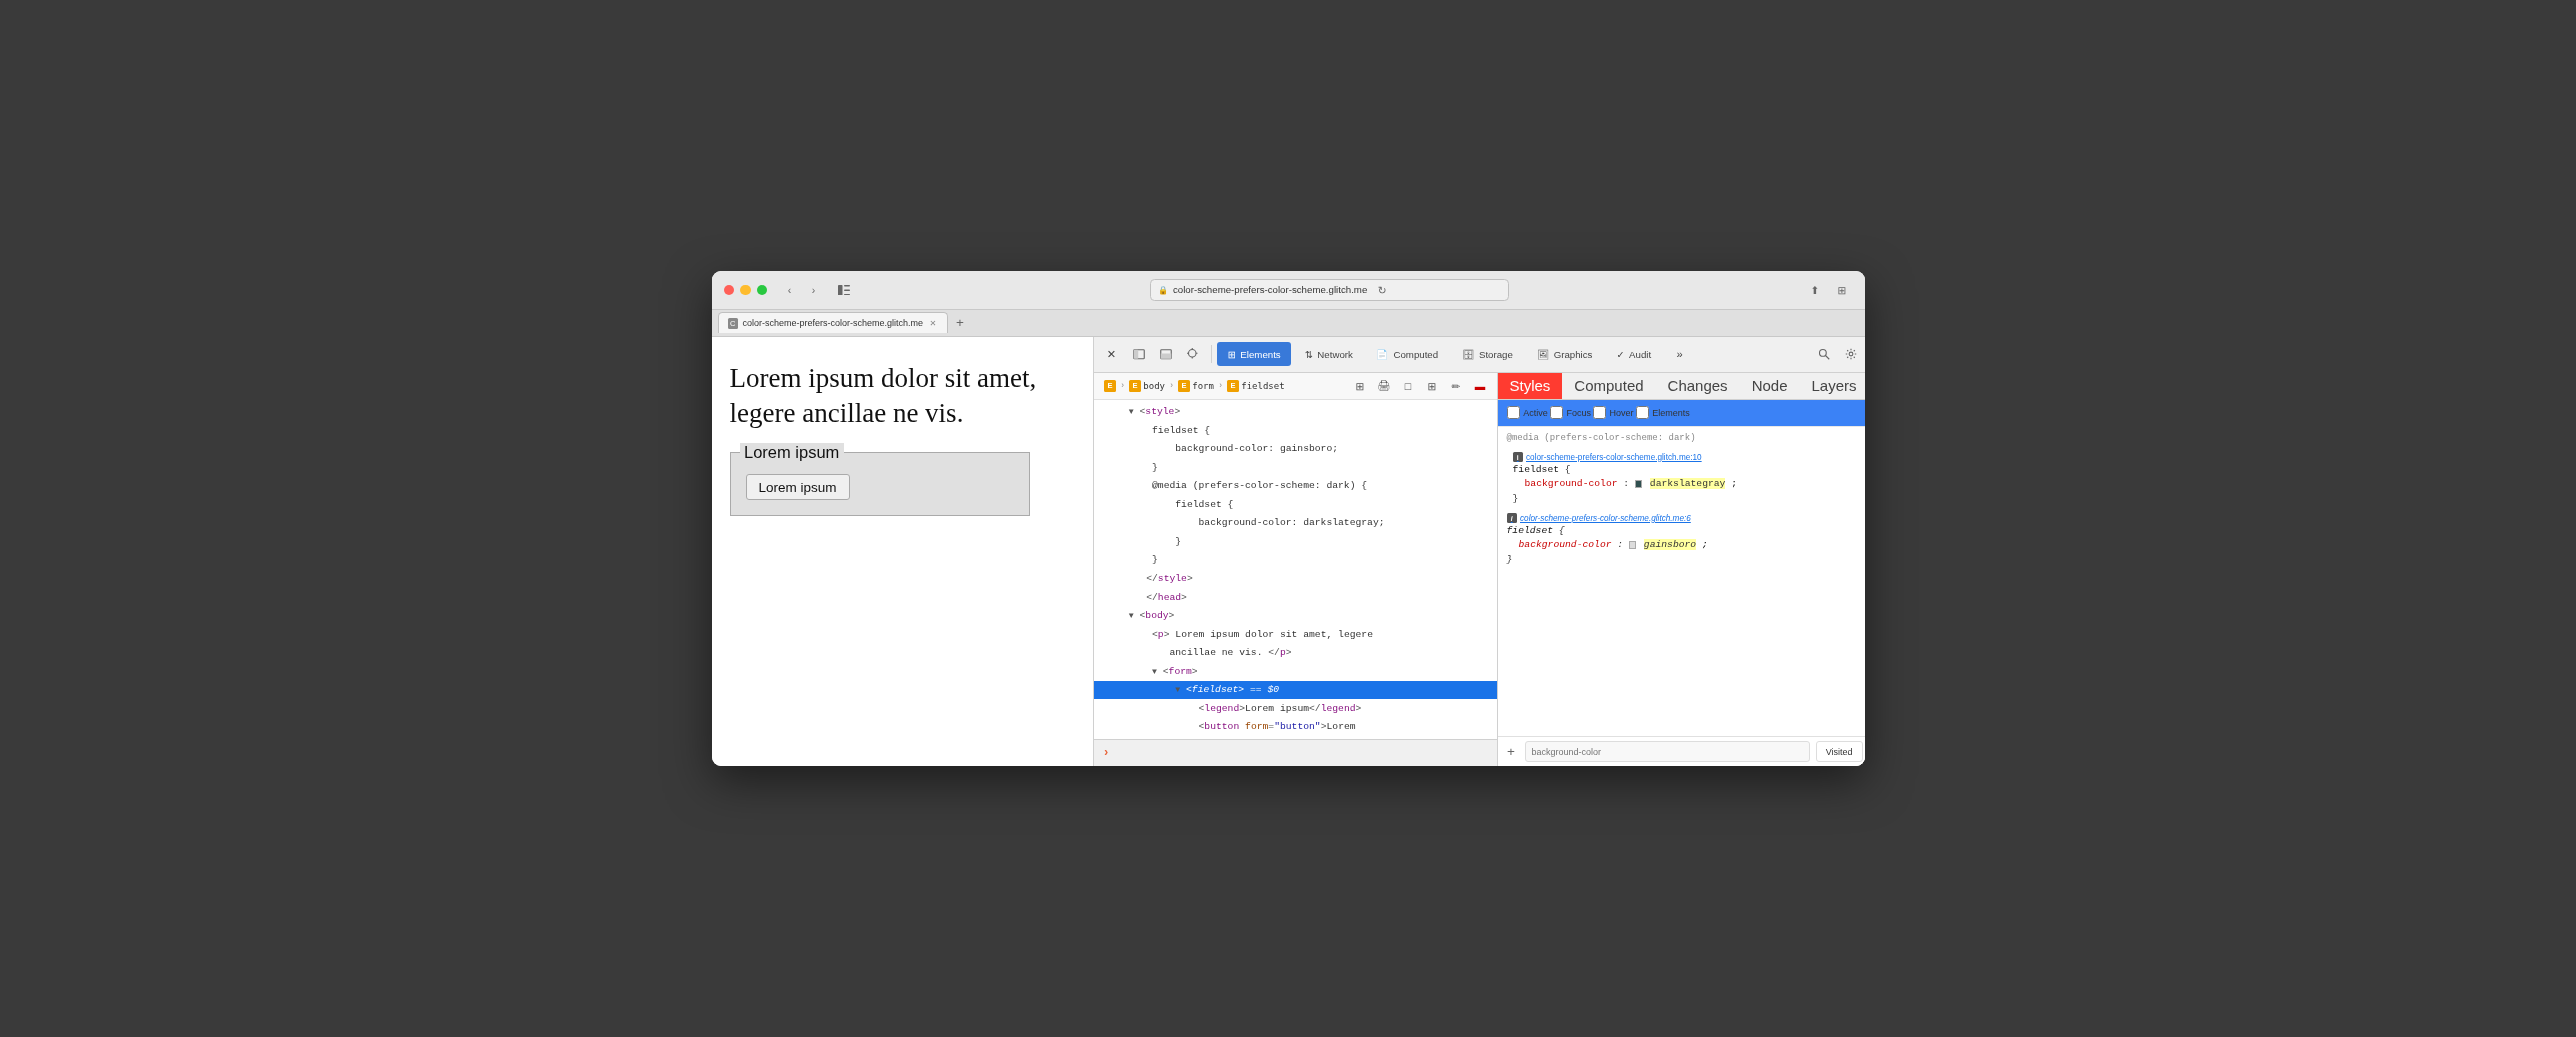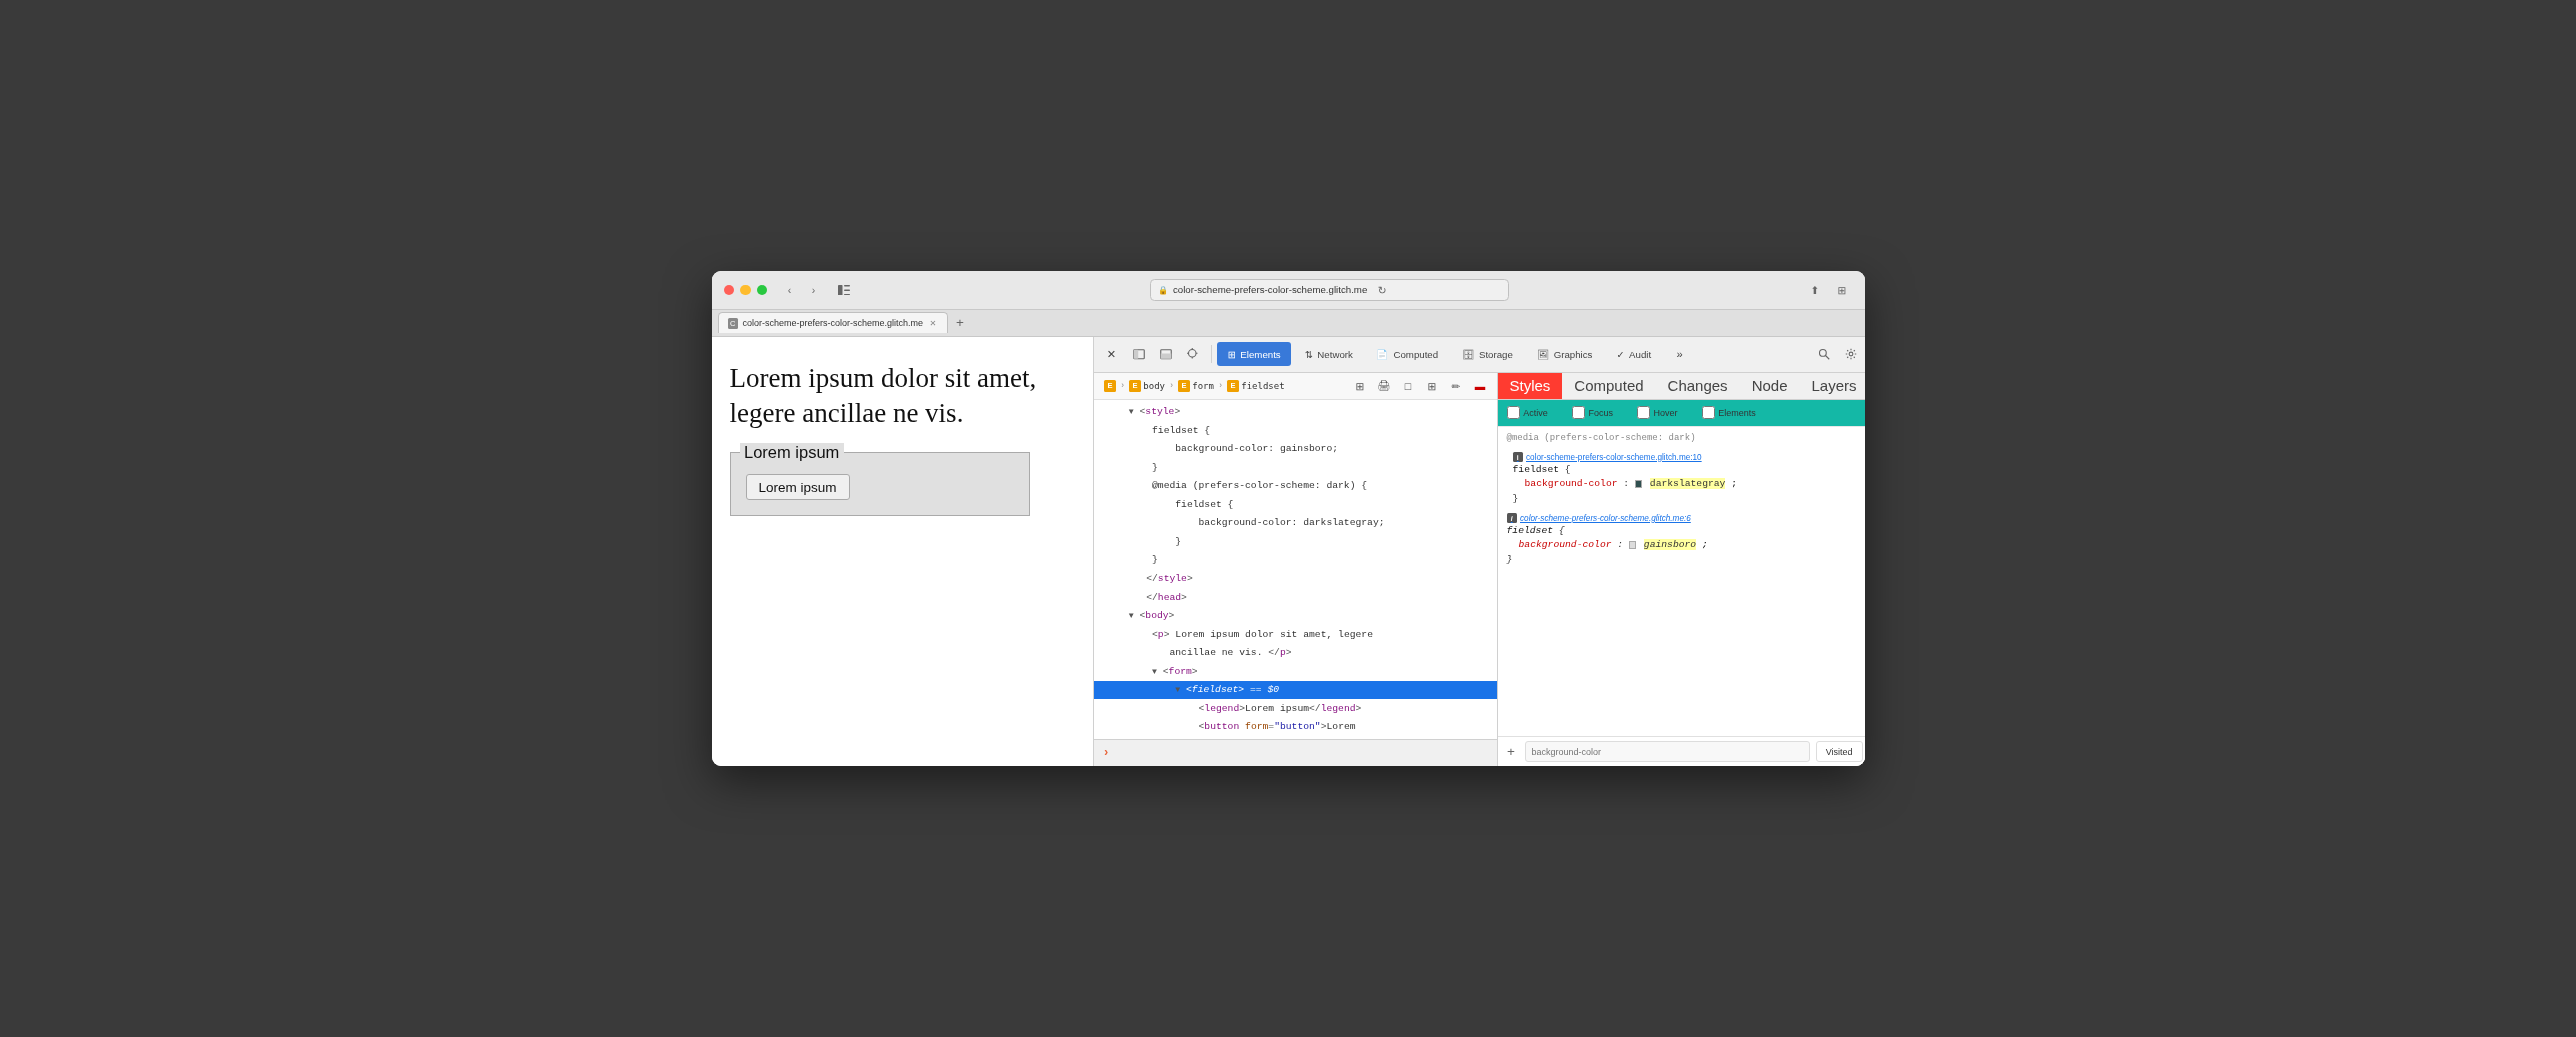--- a/index.html
+++ b/index.html
@@ -319,26 +319,26 @@
     }
     .st-tab.active {
       background: #ff3b30;
       color: white;
       border-radius: 0;
     }
 
     
     .state-bar {
       height: 27px;
-      background: #14b8a6;
+      background: #3b82f6;
       border-bottom: 0.7px solid #e8e8e8;
       display: flex;
       align-items: center;
       padding: 0 9px;
-      gap: 24px;
+      gap: 2px;
     }
     .state-cb {
       display: flex;
       align-items: center;
       gap: 3.7px;
       font-size: 9px;
       font-family: -apple-system, sans-serif;
       color: #333;
       cursor: pointer;
     }

